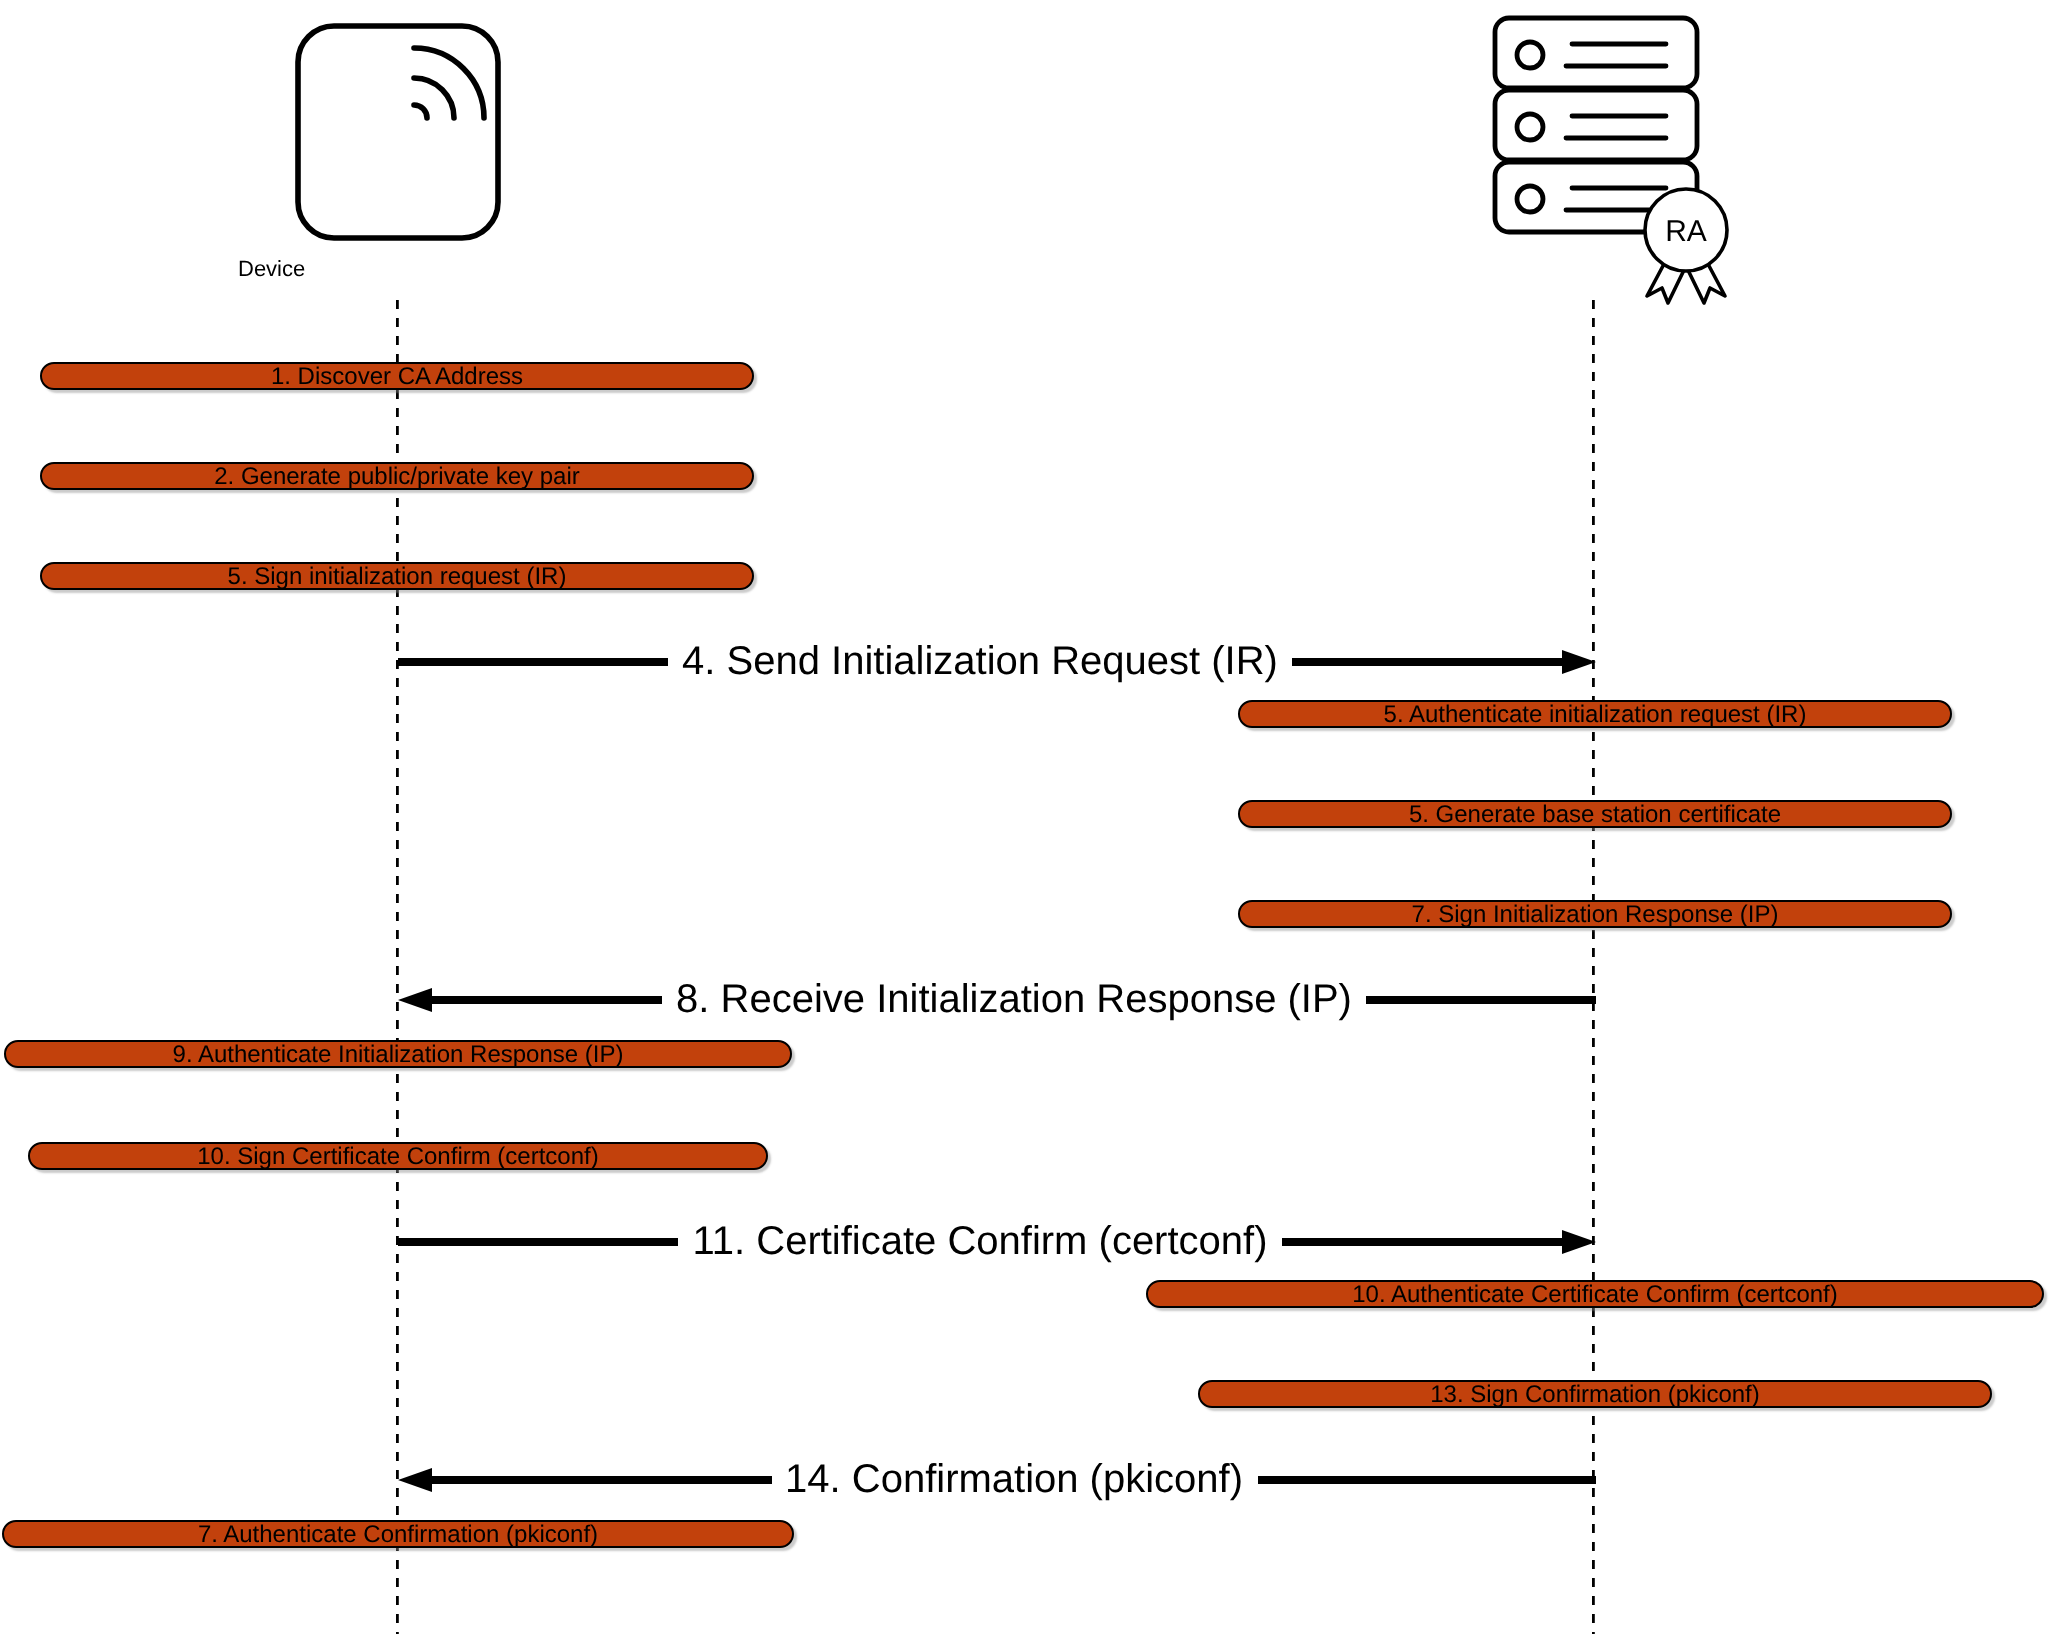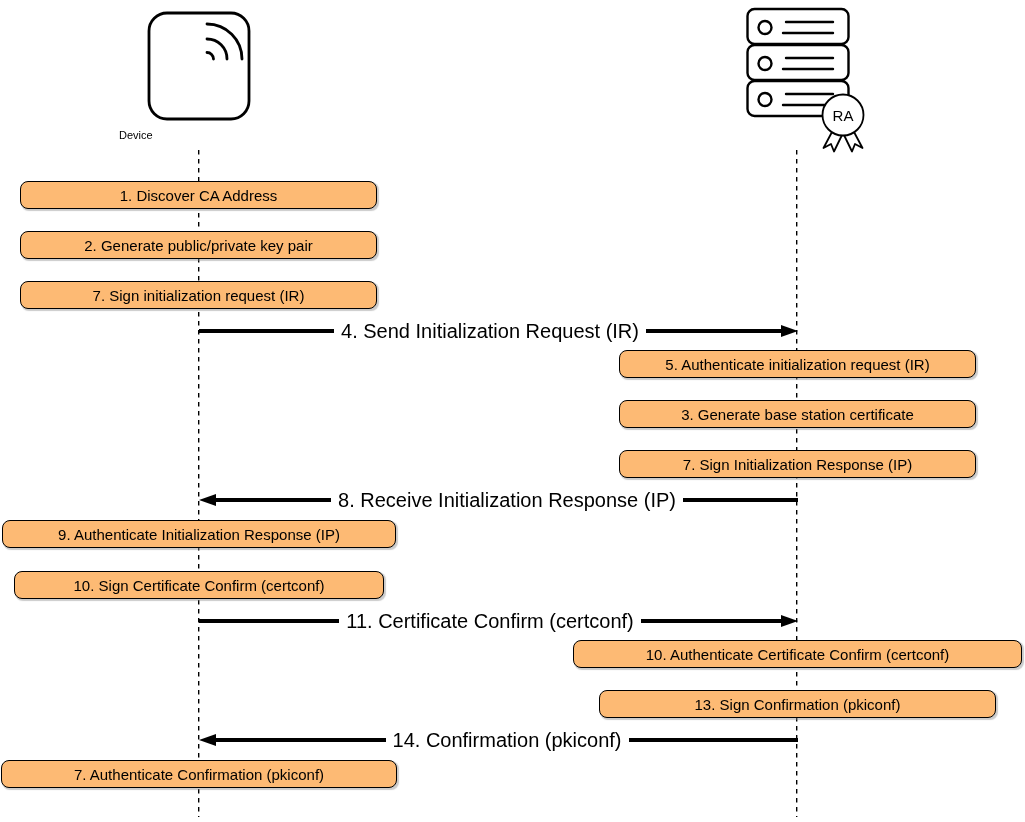--- a/index.html
+++ b/index.html
@@ -11,24 +11,24 @@
   .abs{position:absolute;}
   
   #lifelines{position:absolute;left:0;top:0;z-index:0;}
   
   #device-icon{left:147px;top:11px;z-index:2;}
   #ra-icon{left:745px;top:7px;z-index:2;}
   .actor-label{position:absolute;text-align:left;font-size:11px;z-index:2;}
   #device-label{left:119px;top:129px;width:160px;}
   
   .step-box{
-    position:absolute;height:28px;box-sizing:border-box;z-index:2;
-    background:#fdba74;border:1.7px solid #000;border-radius:8px;
+    position:absolute;height:14px;box-sizing:border-box;z-index:2;
+    background:#c2410c;border:1.7px solid #000;border-radius:8px;
     display:flex;align-items:center;justify-content:center;
-    font-size:15px;white-space:nowrap;
+    font-size:12px;white-space:nowrap;
     box-shadow:1.5px 1.5px 1px rgba(140,140,140,0.45);
   }
   .p1 {left:20px; top:181px;width:357px}
   .p2 {left:20px; top:231px;width:357px}
   .p3 {left:20px; top:281px;width:357px}
   .p5 {left:619px;top:350px;width:357px}
   .p6 {left:619px;top:400px;width:357px}
   .p7 {left:619px;top:450px;width:357px}
   .p9 {left:2px;  top:520px;width:394px}
   .p10{left:14px; top:571px;width:370px}
@@ -89,31 +89,31 @@
     <g>
       <path d="M 87 125 L 78.5 141 L 86 137 L 89 144.5 L 97.5 127 Z" fill="#fff" stroke="#000" stroke-width="1.8" stroke-linejoin="round"></path>
       <path d="M 109 125 L 117.5 141 L 110 137 L 107 144.5 L 98.5 127 Z" fill="#fff" stroke="#000" stroke-width="1.8" stroke-linejoin="round"></path>
       <circle cx="98" cy="108" r="20.5" fill="#fff" stroke="#000" stroke-width="1.8"></circle>
       <text x="98" y="113.5" text-anchor="middle" font-size="15" font-family="Liberation Sans, sans-serif" fill="#000">RA</text>
     </g>
   </svg>
 
   <div class="step-box p1">1. Discover CA Address</div>
   <div class="step-box p2">2. Generate public/private key pair</div>
-  <div class="step-box p3">7. Sign initialization request (IR)</div>
+  <div class="step-box p3">5. Sign initialization request (IR)</div>
 
   <div class="msg m4">
     <div class="seg"></div>
     <div class="label">4. Send Initialization Request (IR)</div>
     <div class="seg"></div>
     <div class="head-r"></div>
   </div>
 
   <div class="step-box p5">5. Authenticate initialization request (IR)</div>
-  <div class="step-box p6">3. Generate base station certificate</div>
+  <div class="step-box p6">5. Generate base station certificate</div>
   <div class="step-box p7">7. Sign Initialization Response (IP)</div>
 
   <div class="msg m8">
     <div class="head-l"></div>
     <div class="seg"></div>
     <div class="label">8. Receive Initialization Response (IP)</div>
     <div class="seg"></div>
   </div>
 
   <div class="step-box p9">9. Authenticate Initialization Response (IP)</div>

